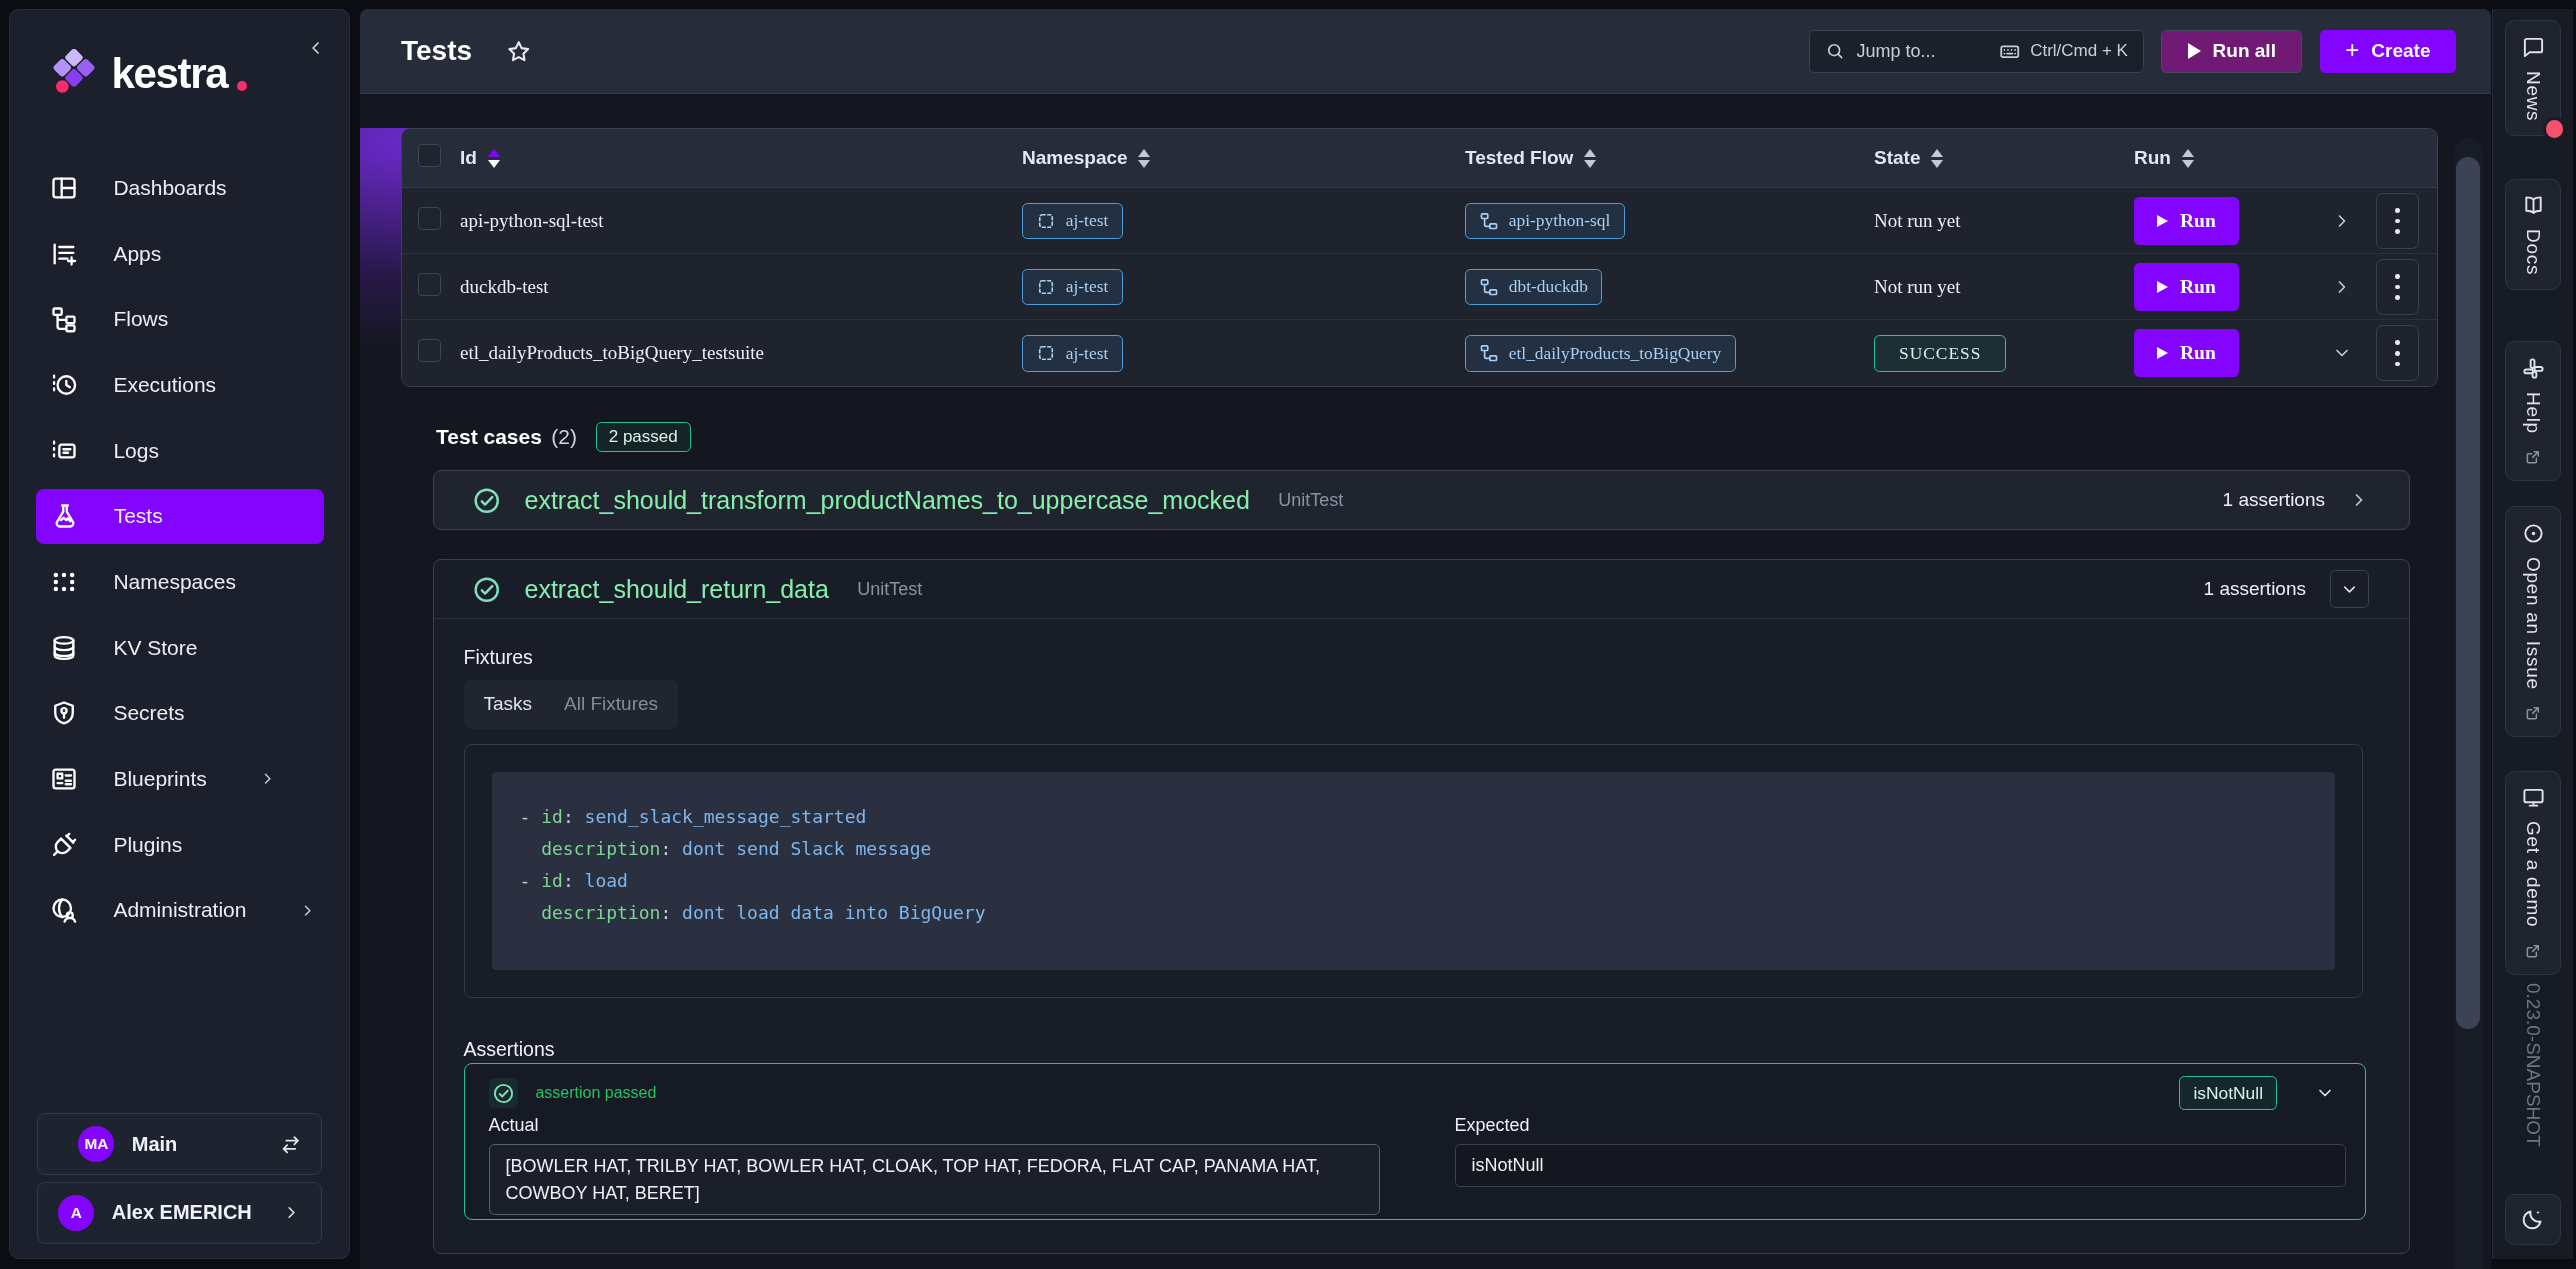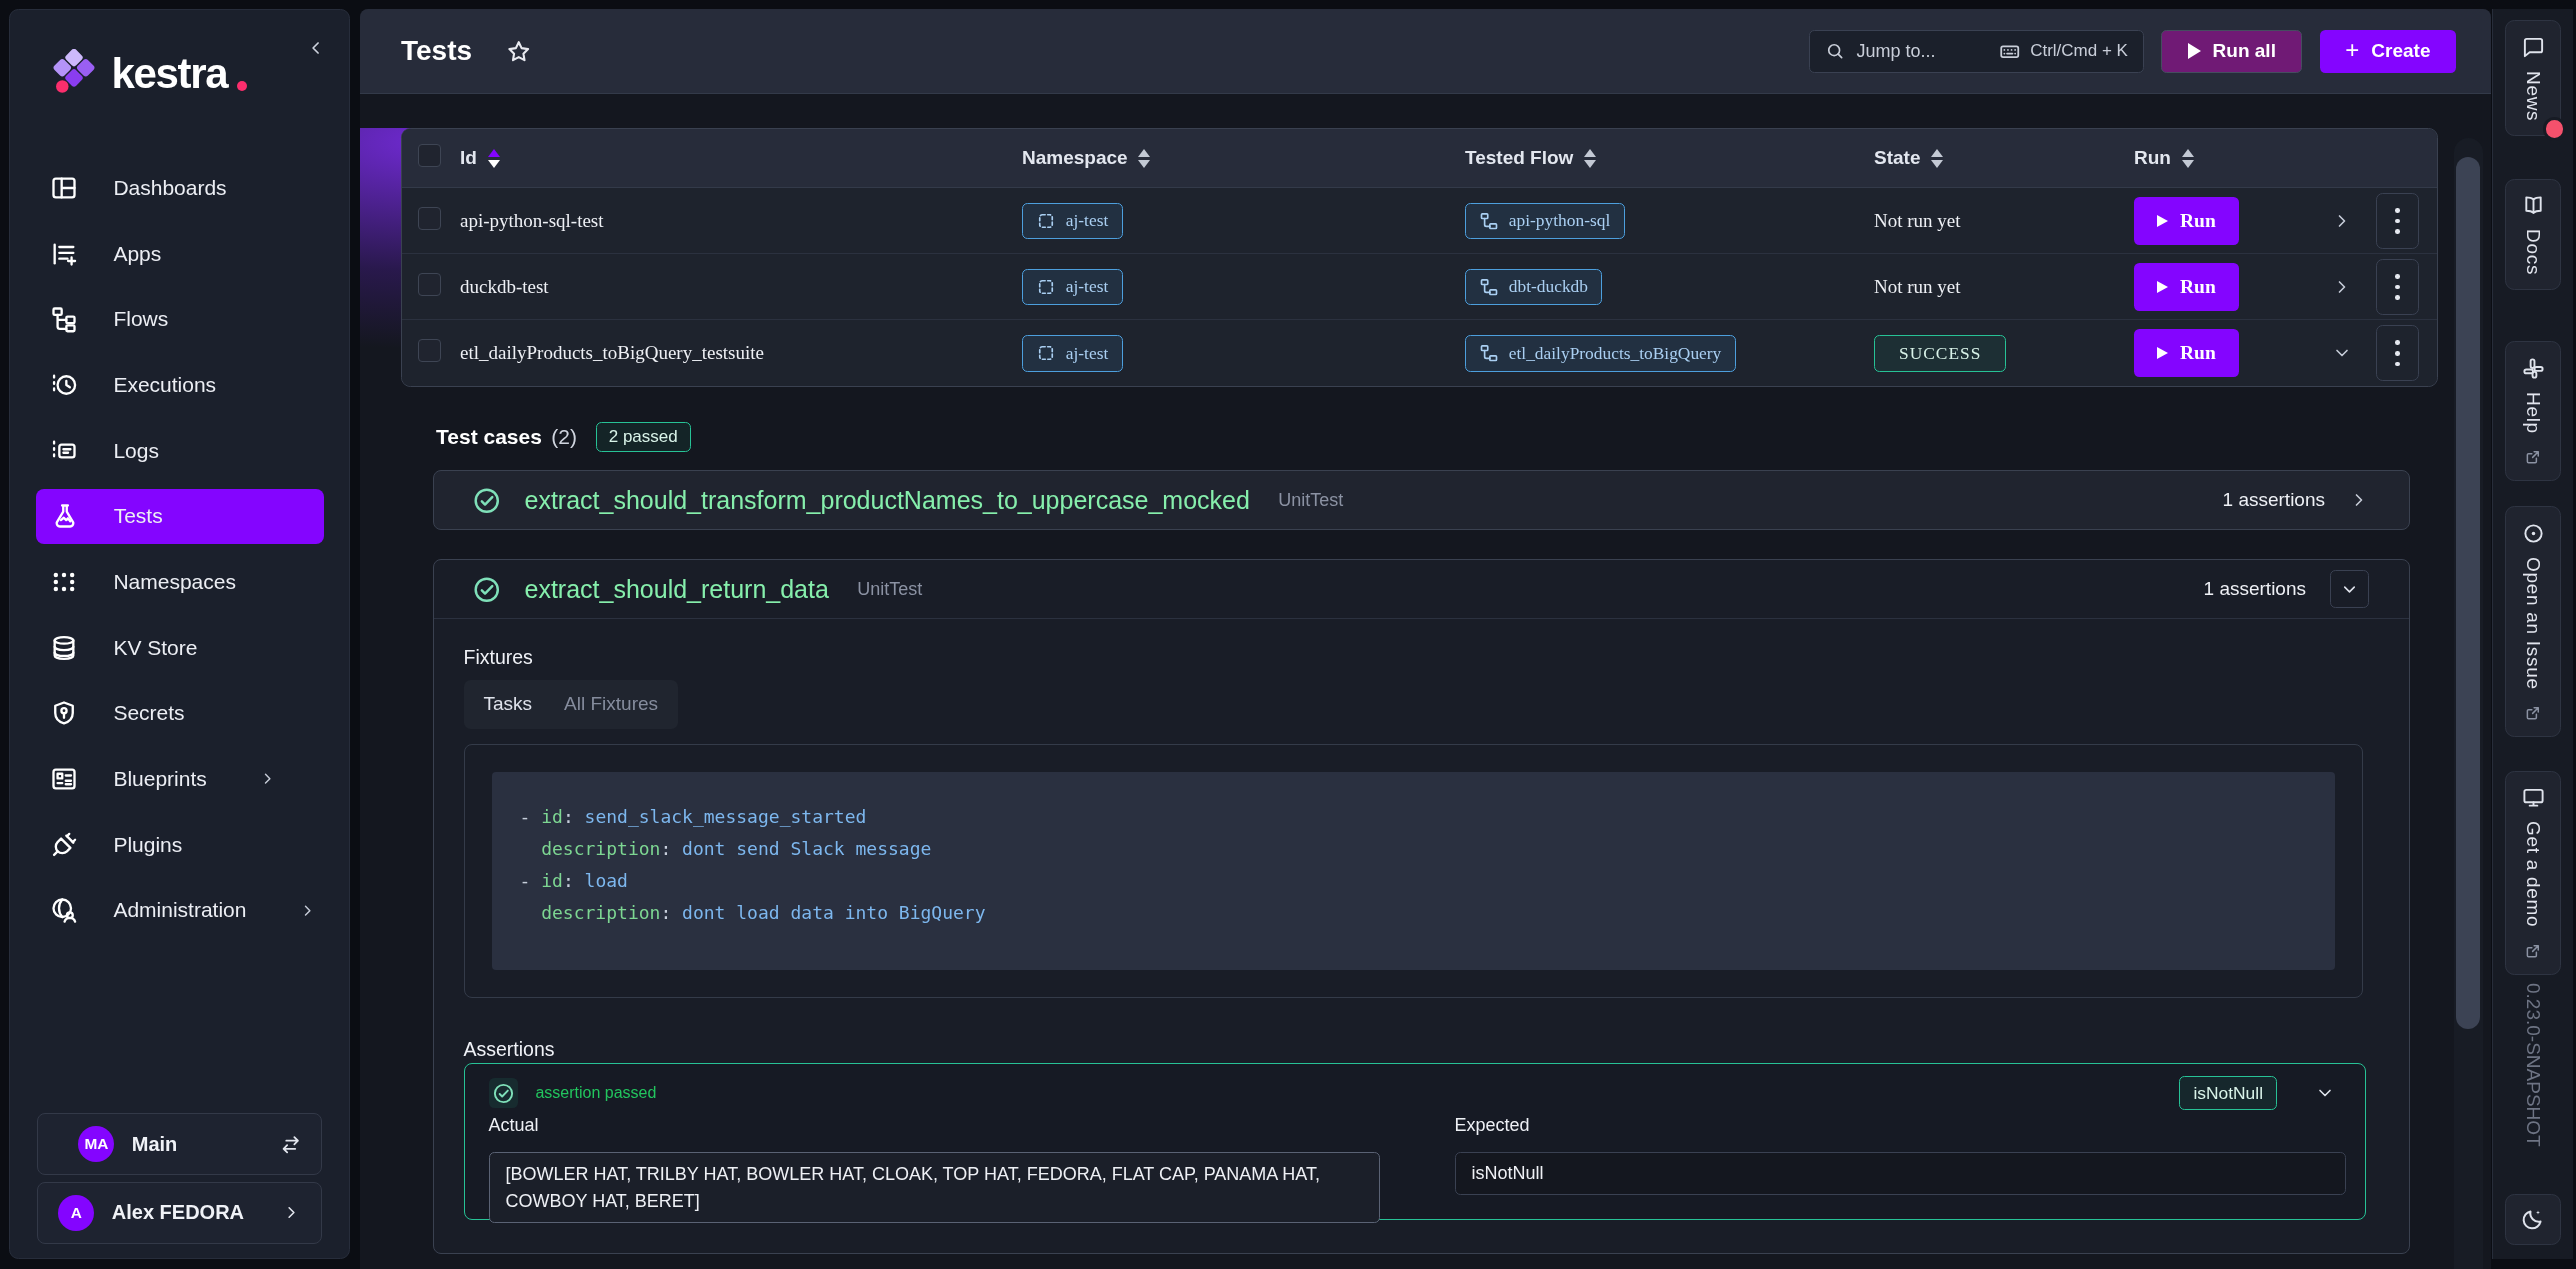--- a/index.html
+++ b/index.html
@@ -113,21 +113,21 @@
   .sec-label.assertions { margin-top:40px; }
   .assert-card { margin-top:2.7px; width:1902px; height:157px; border:1.3px solid #27c296; border-radius:8px;
     background:#161a24; padding:9.4px 19px 0 24px; }
   .assert-top { display:flex; align-items:center; gap:17.4px; height:39px; }
   .check-bg { background:rgba(39,194,150,.10); border-radius:5.4px; padding:3.4px; }
   .assert-status { font-size:16px; color:#22c55e; }
   .assert-top .badge.op { margin-left:auto; font-size:17.4px; padding:5.4px 13.4px; }
   .assert-chev { margin:0 10.7px 0 20px; color:#dfe3ec; cursor:pointer; }
   .assert-cols { display:flex; gap:75px; margin-top:2.7px; }
   .assert-col { width:892px; }
-  .field-label { font-size:18px; color:#eef0f5; margin-bottom:16px; }
+  .field-label { font-size:18px; color:#eef0f5; margin-bottom:8px; }
   .field-box { border:0.7px solid #3a4152; background:#14171f; border-radius:5.4px; padding:6.7px 16px;
     font-size:18px; line-height:27px; min-height:42px; display:flex; align-items:center; cursor:text; color:#eef0f5; }
   .field-box.tall { border-color:#5a6274; background:#1b1f29; height:71px; }
 
   .vscroll { position:absolute; top:9.4px; right:8px; bottom:6.7px; width:29.5px; background:#181c25; border-radius:14.8px; }
   .vscroll .thumb { position:absolute; top:19px; left:2.7px; width:24px; height:872px; background:#3c4354; border-radius:12px; cursor:grab; }
 
   
   .rail { position:absolute; right:2.7px; top:9.4px; width:81px; height:1250px; background:#171b24;
     border-left:0.7px solid #272d3a; display:flex; flex-direction:column; align-items:center; padding-top:10.7px; }
@@ -307,21 +307,21 @@
     <span class="avatar">MA</span>
     <span class="side-label">Main</span>
     <span class="side-ico">
         <svg class="ico" width="21.5" height="21.5" viewBox="0 0 24 24">
           <path d="M16 3.5l4 4-4 4M20 7.5H7M8 20.5l-4-4 4-4M4 16.5h13"></path>
         </svg>
       </span>
   </div>
   <div class="side-card user">
     <span class="avatar">A</span>
-    <span class="side-label">Alex FEDORA</span>
+    <span class="side-label">Alex EMERICH</span>
     <span class="side-ico">
         <svg class="ico" width="19" height="19" viewBox="0 0 24 24">
           <path d="M9 6l6 6-6 6"></path>
         </svg>
       </span>
   </div>
 </aside>
 
 <main class="main">
   <header class="topbar">

